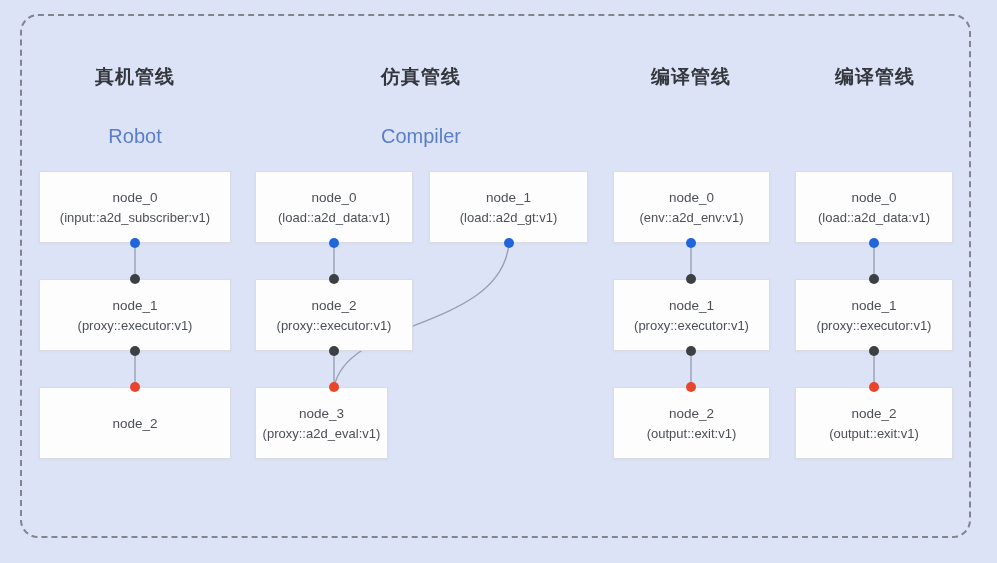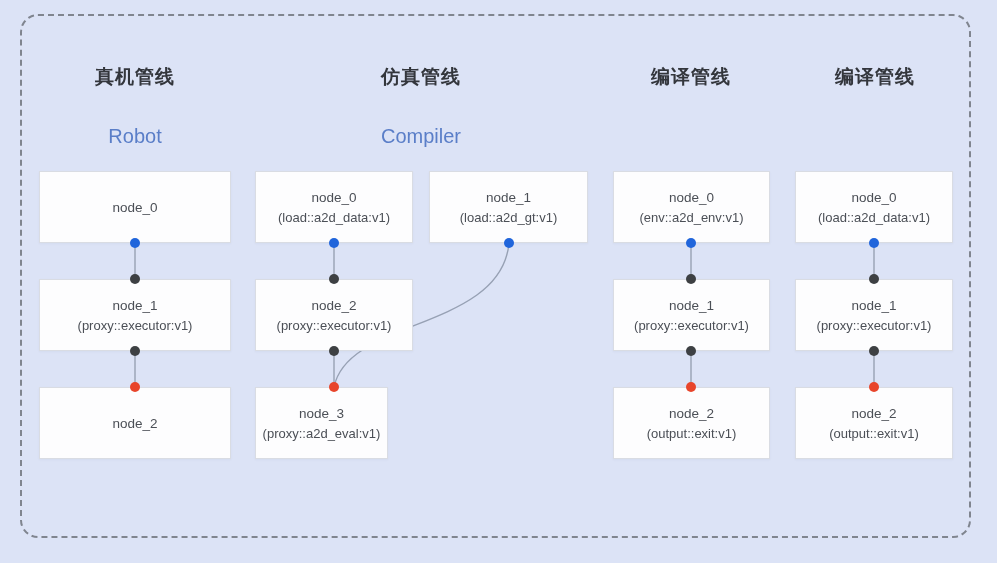--- a/index.html
+++ b/index.html
@@ -122,20 +122,21 @@
 
   <div class="col-title-zh" style="left:321px;top:64px">仿真管线</div>
   <div class="col-title-en" style="left:321px;top:123px">Compiler</div>
 
   <div class="col-title-zh" style="left:591px;top:64px">编译管线</div>
 
   <div class="col-title-zh" style="left:775px;top:64px">编译管线</div>
 
   <div class="node" style="left:39px;top:171px;width:192px">
     <div class="node-name">node_0</div>
+    <div class="node-impl">(input::a2d_subscriber:v1)</div>
   </div>
   <div class="node" style="left:39px;top:279px;width:192px">
     <div class="node-name">node_1</div>
     <div class="node-impl">(proxy::executor:v1)</div>
   </div>
   <div class="node" style="left:39px;top:387px;width:192px">
     <div class="node-name">node_2</div>
   </div>
 
   <div class="node" style="left:255px;top:171px;width:158px">

